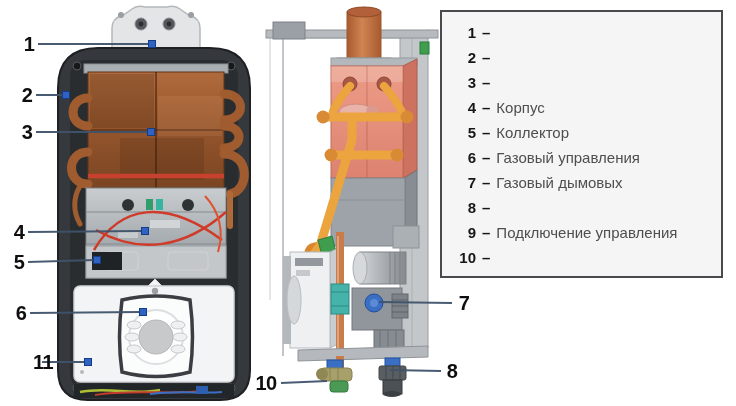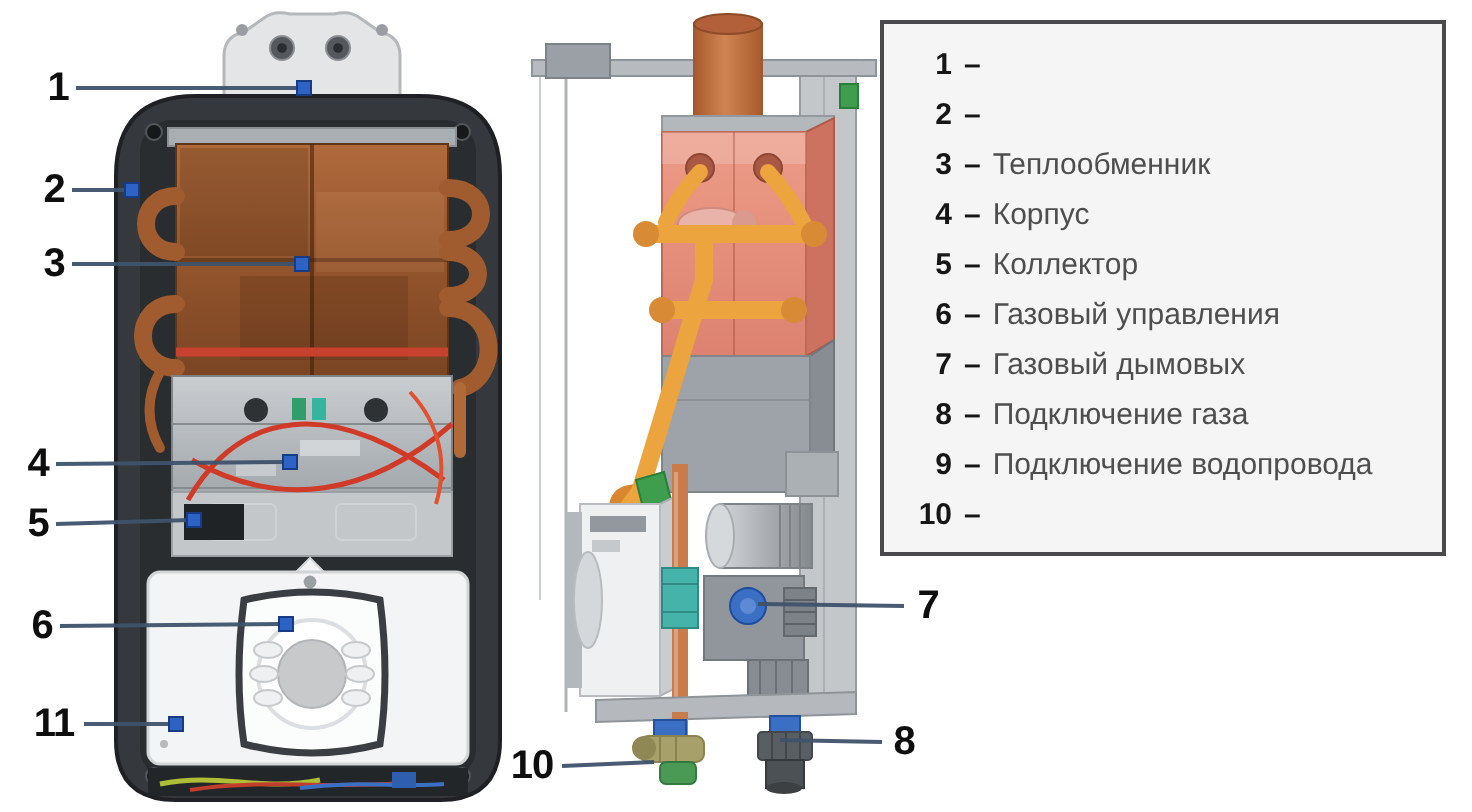--- a/index.html
+++ b/index.html
@@ -270,38 +270,37 @@
       <rect x="84.5" y="358.5" width="7" height="7"></rect>
     </g>
   </svg>
 
   <div class="co" style="left:29px;top:44px">1</div>
   <div class="co" style="left:27px;top:95px">2</div>
   <div class="co" style="left:27px;top:132px">3</div>
   <div class="co" style="left:19px;top:232px">4</div>
   <div class="co" style="left:19px;top:262px">5</div>
   <div class="co" style="left:21px;top:313px">6</div>
-  <div class="co" style="left:27px;top:362px">11</div>
+  <div class="co" style="left:43px;top:362px">11</div>
   <div class="co" style="left:464px;top:303px">7</div>
   <div class="co" style="left:452px;top:371px">8</div>
   <div class="co" style="left:266px;top:383px">10</div>
 
   <div class="legend">
     <div class="lrow">
         <span class="num">1</span>
         <span class="dash">–</span>
       </div>
     <div class="lrow">
         <span class="num">2</span>
         <span class="dash">–</span>
       </div>
     <div class="lrow">
         <span class="num">3</span>
         <span class="dash">–</span>
-        <span class="txt">Теплообменник</span>
       </div>
     <div class="lrow">
         <span class="num">4</span>
         <span class="dash">–</span>
         <span class="txt">Корпус</span>
       </div>
     <div class="lrow">
         <span class="num">5</span>
         <span class="dash">–</span>
         <span class="txt">Коллектор</span>
@@ -312,26 +311,25 @@
         <span class="txt">Газовый управления</span>
       </div>
     <div class="lrow">
         <span class="num">7</span>
         <span class="dash">–</span>
         <span class="txt">Газовый дымовых</span>
       </div>
     <div class="lrow">
         <span class="num">8</span>
         <span class="dash">–</span>
-        <span class="txt">Подключение газа</span>
       </div>
     <div class="lrow">
         <span class="num">9</span>
         <span class="dash">–</span>
-        <span class="txt">Подключение водопровода</span>
+        <span class="txt">Подключение управления</span>
       </div>
     <div class="lrow">
         <span class="num">10</span>
         <span class="dash">–</span>
       </div>
   </div>
 
 </div>
 
 </body></html>

